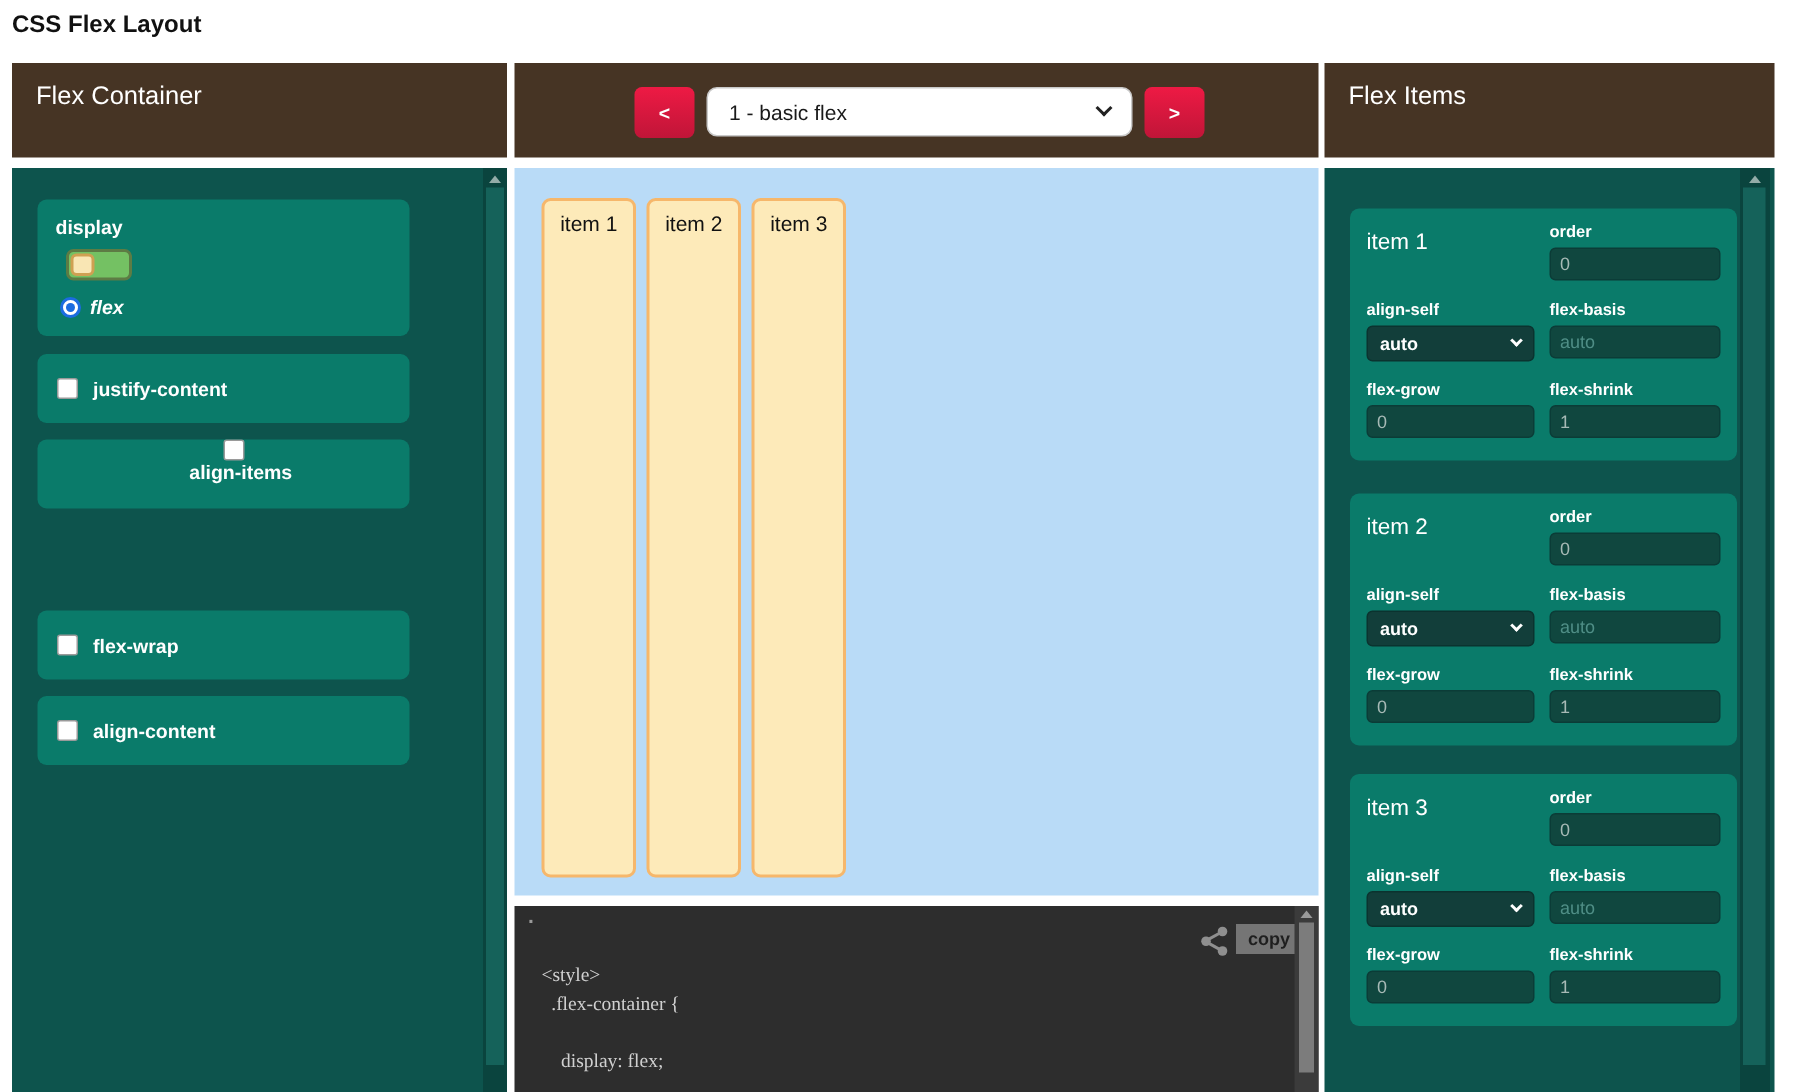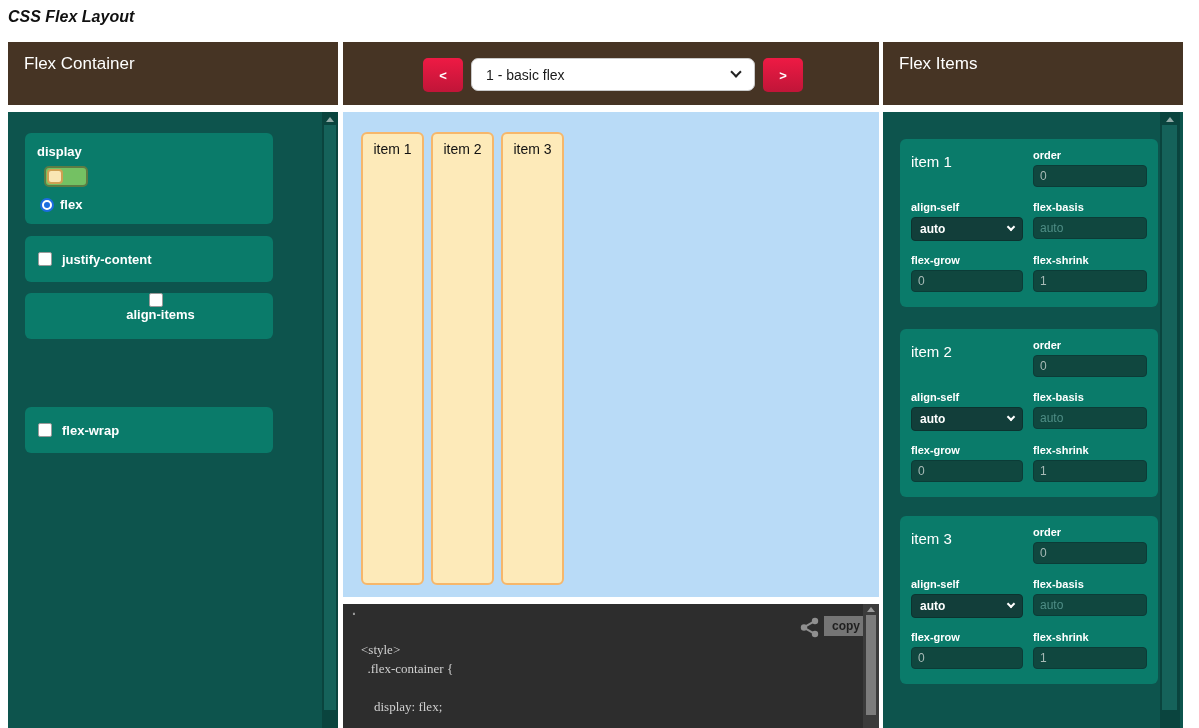--- a/index.html
+++ b/index.html
@@ -1,40 +1,40 @@
 <!DOCTYPE html>
 <html><head>
 <meta charset="utf-8">
 <style>
   * { box-sizing: border-box; margin: 0; padding: 0; }
   html,body { width:1199px; height:728px; }
   body {
     position: relative; background:#ffffff; overflow:hidden;
     font-family:"Liberation Sans", sans-serif;
   }
-  .page-title { position:absolute; left:8px; top:8px; font-size:16px; font-weight:bold; color:#111;font-style:italic; }
+  .page-title { position:absolute; left:8px; top:8px; font-size:16px; font-weight:bold; color:#111; }
 
   
   .panel-header { position:absolute; top:42px; height:63px; background:#463424; color:#fff; }
   #left-header  { left:8px;   width:330px; }
   #mid-header   { left:343px; width:536px; }
   #right-header { left:883px; width:300px; }
   .panel-title { position:absolute; left:16px; top:12px; font-size:17px; font-weight:normal; color:#fff; }
 
   
   .panel-body { position:absolute; top:112px; height:616px; background:#0d544d; }
   #left-body  { left:8px; width:330px; }
   #right-body { left:883px; width:300px; }
 
   .lcard { position:absolute; left:17px; width:248px; background:#0a7b6a; border-radius:6px; }
   #display-card { top:21px; height:91px; }
   .display-label { position:absolute; left:12px; top:11px; font-size:13px; font-weight:bold; color:#fff; }
   .toggle { position:absolute; left:19px; top:33px; width:44px; height:21px; background:#74c163; border:2px solid #5d7c44; border-radius:5px; }
   .toggle-knob { position:absolute; left:1px; top:1px; width:16px; height:15px; background:#f9e6b4; border:2px solid #cfa052; border-radius:4px; }
-  .radio-row { position:absolute; left:15px; top:64px; display:flex; align-items:flex-end; }
+  .radio-row { position:absolute; left:15px; top:64px; display:flex; align-items:flex-end;font-style:italic; }
   .radio { width:14px; height:14px; border-radius:50%; border:2px solid #1b6ce0; background:#fff; position:relative; }
   .radio::after { content:""; position:absolute; inset:2px; border-radius:50%; background:#1b6ce0; }
   .radio-label { margin-left:6px; font-size:13px; font-weight:bold; color:#fff; }
 
   .opt-card { height:46px; display:flex; align-items:center; padding-left:13px; }
   #opt-0 { top:124px; } #opt-1 { top:181px;flex-direction:column; } #opt-2 { top:238px; } #opt-3 { top:295px; } #opt-4 { top:352px; }
   .checkbox { width:14px; height:14px; background:#fff; border:1px solid #9a9a9a; border-radius:2px; flex:0 0 auto; }
   .opt-label { margin-left:10px; font-size:13px; font-weight:bold; color:#fff; }
 
   
@@ -124,20 +124,24 @@
     <span class="opt-label">justify-content</span>
   </div>
   <div class="lcard opt-card" id="opt-1">
     <span class="checkbox"></span>
     <span class="opt-label">align-items</span>
   </div>
   <div class="lcard opt-card" id="opt-3">
     <span class="checkbox"></span>
     <span class="opt-label">flex-wrap</span>
   </div>
+  <div class="lcard opt-card" id="opt-4">
+    <span class="checkbox"></span>
+    <span class="opt-label">align-content</span>
+  </div>
   <div class="teal-sb" id="left-sb">
     <div class="teal-sb-thumb"></div>
     <div class="sb-up"></div>
   </div>
 </div>
 
 <div class="panel-header" id="mid-header"></div>
 <button class="nav-btn" id="prev-btn">&lt;</button>
 <div class="select-wrap">
   <select class="example-select">

